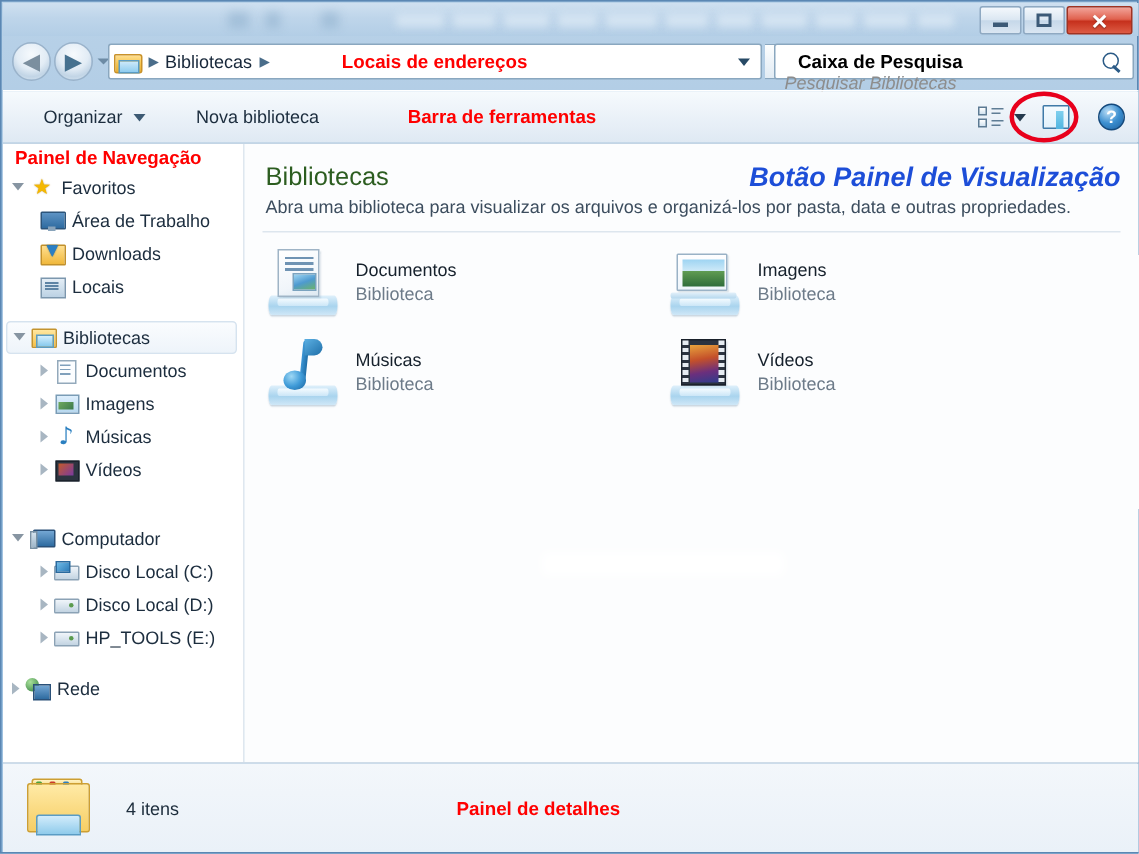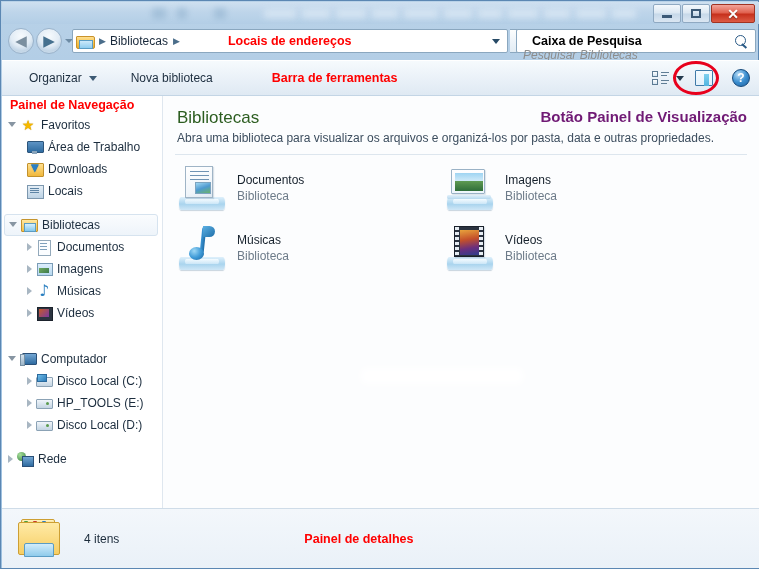--- a/index.html
+++ b/index.html
@@ -371,21 +371,21 @@
   #lib-title {
     font-size: 17px; color:#2c5d20;
     font-family:"Liberation Sans", sans-serif;
   }
   #lib-sub {
     font-size: 12px; color:#3c4d5e;
     margin-top: 3px;
   }
   #content-annot {
     position:absolute; right:12px; top:12px;
-    color:#701a75; font-weight:bold; font-size:15px;
+    color:#1d4ed8; font-weight:bold; font-size:18px;font-style:italic;
   }
   #lib-divider {
     position:absolute; left:12px; top:58px; width:572px; height:1px;
     background:#dde6ee;
   }
   #tiles {
     position:absolute; left:0; top:64px; width:596px;
     display:flex; flex-wrap:wrap;
   }
   .tile {
@@ -688,26 +688,26 @@
       <span class="nav-lbl">Computador</span>
     </div>
     <div class="nav-item lvl2">
       <span class="tri"></span>
       <span class="nav-ico ic-drvc"></span>
       <span class="nav-lbl">Disco Local (C:)</span>
     </div>
     <div class="nav-item lvl2">
       <span class="tri"></span>
       <span class="nav-ico ic-drv"></span>
-      <span class="nav-lbl">HP_TOOLS (E:)</span>
+      <span class="nav-lbl">Disco Local (D:)</span>
     </div>
     <div class="nav-item lvl2">
       <span class="tri"></span>
       <span class="nav-ico ic-drv"></span>
-      <span class="nav-lbl">Disco Local (D:)</span>
+      <span class="nav-lbl">HP_TOOLS (E:)</span>
     </div>
 
     <div class="nav-gap"></div>
 
     <div class="nav-item lvl1">
       <span class="tri"></span>
       <span class="nav-ico ic-rede"></span>
       <span class="nav-lbl">Rede</span>
     </div>
   </div>

